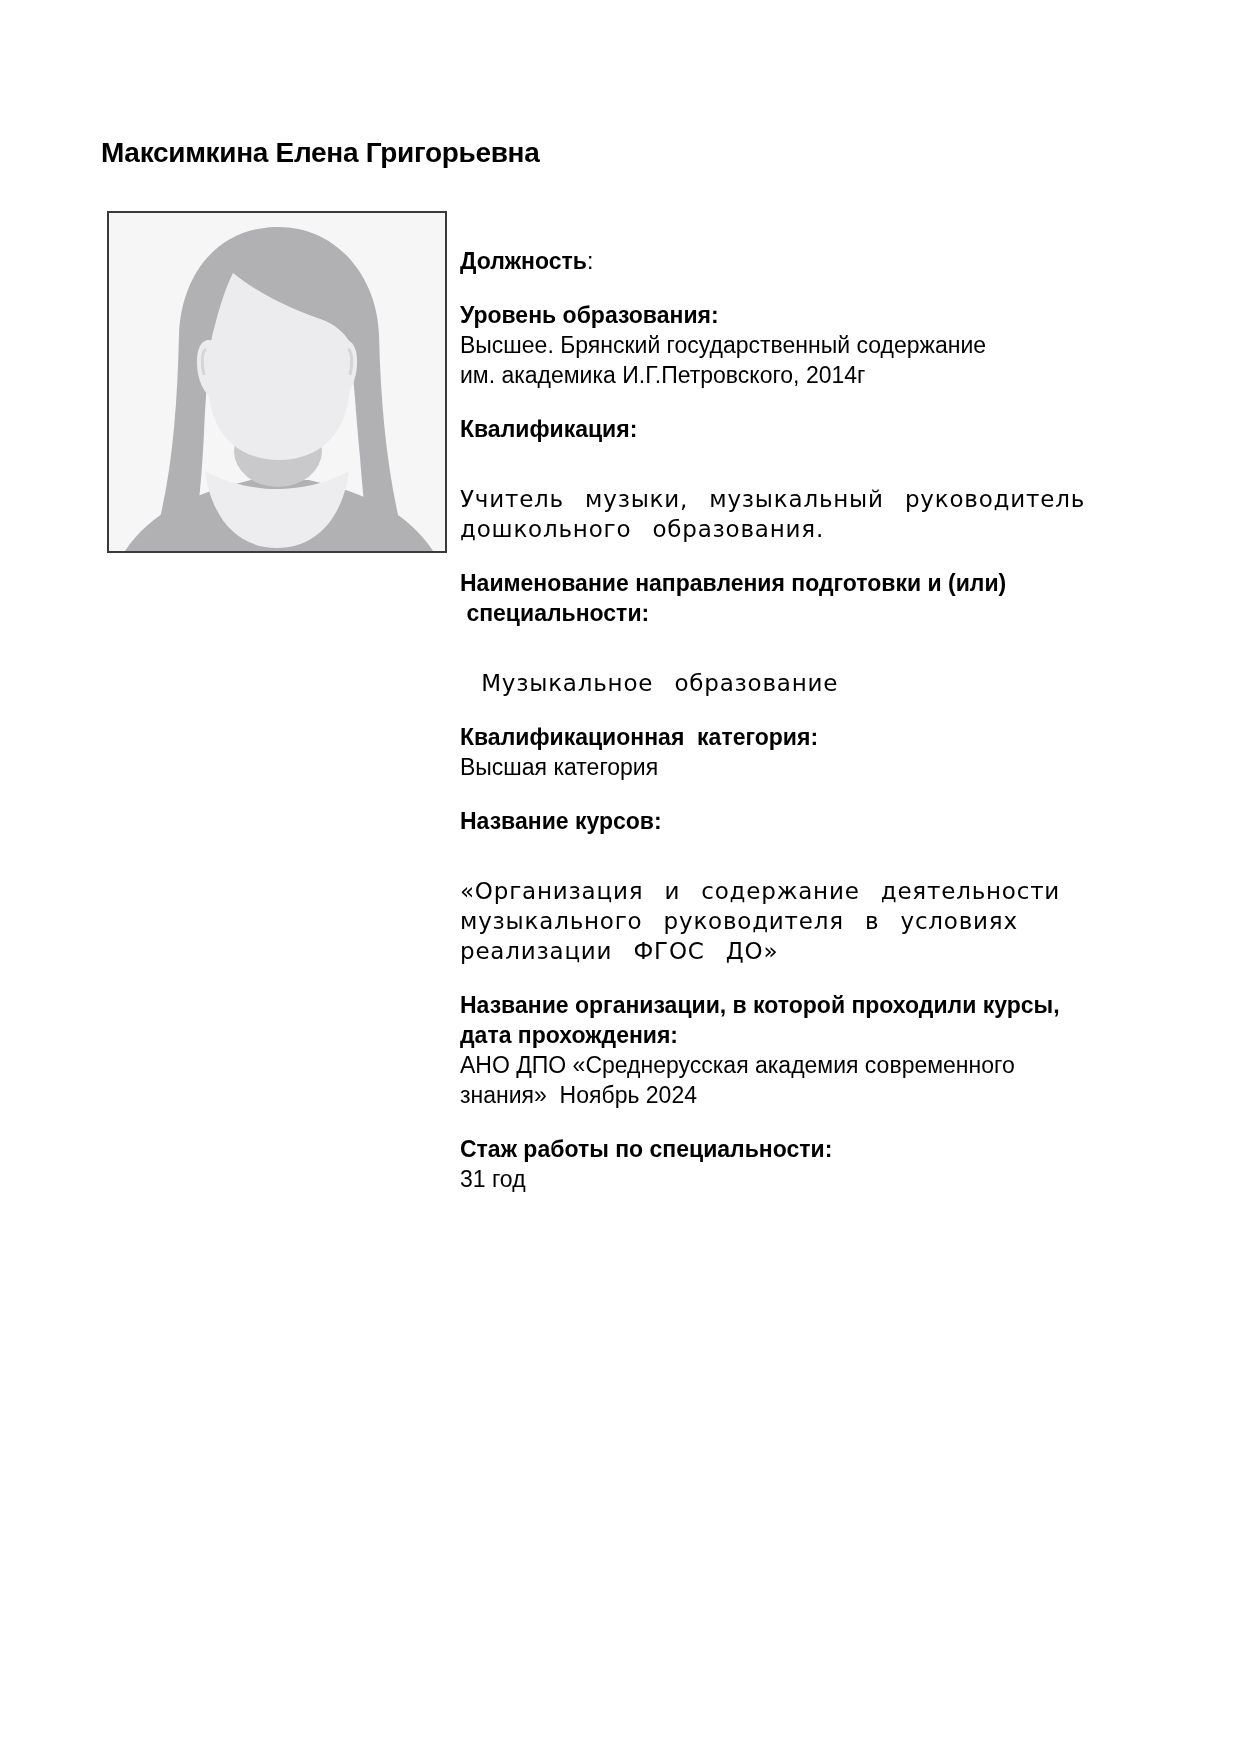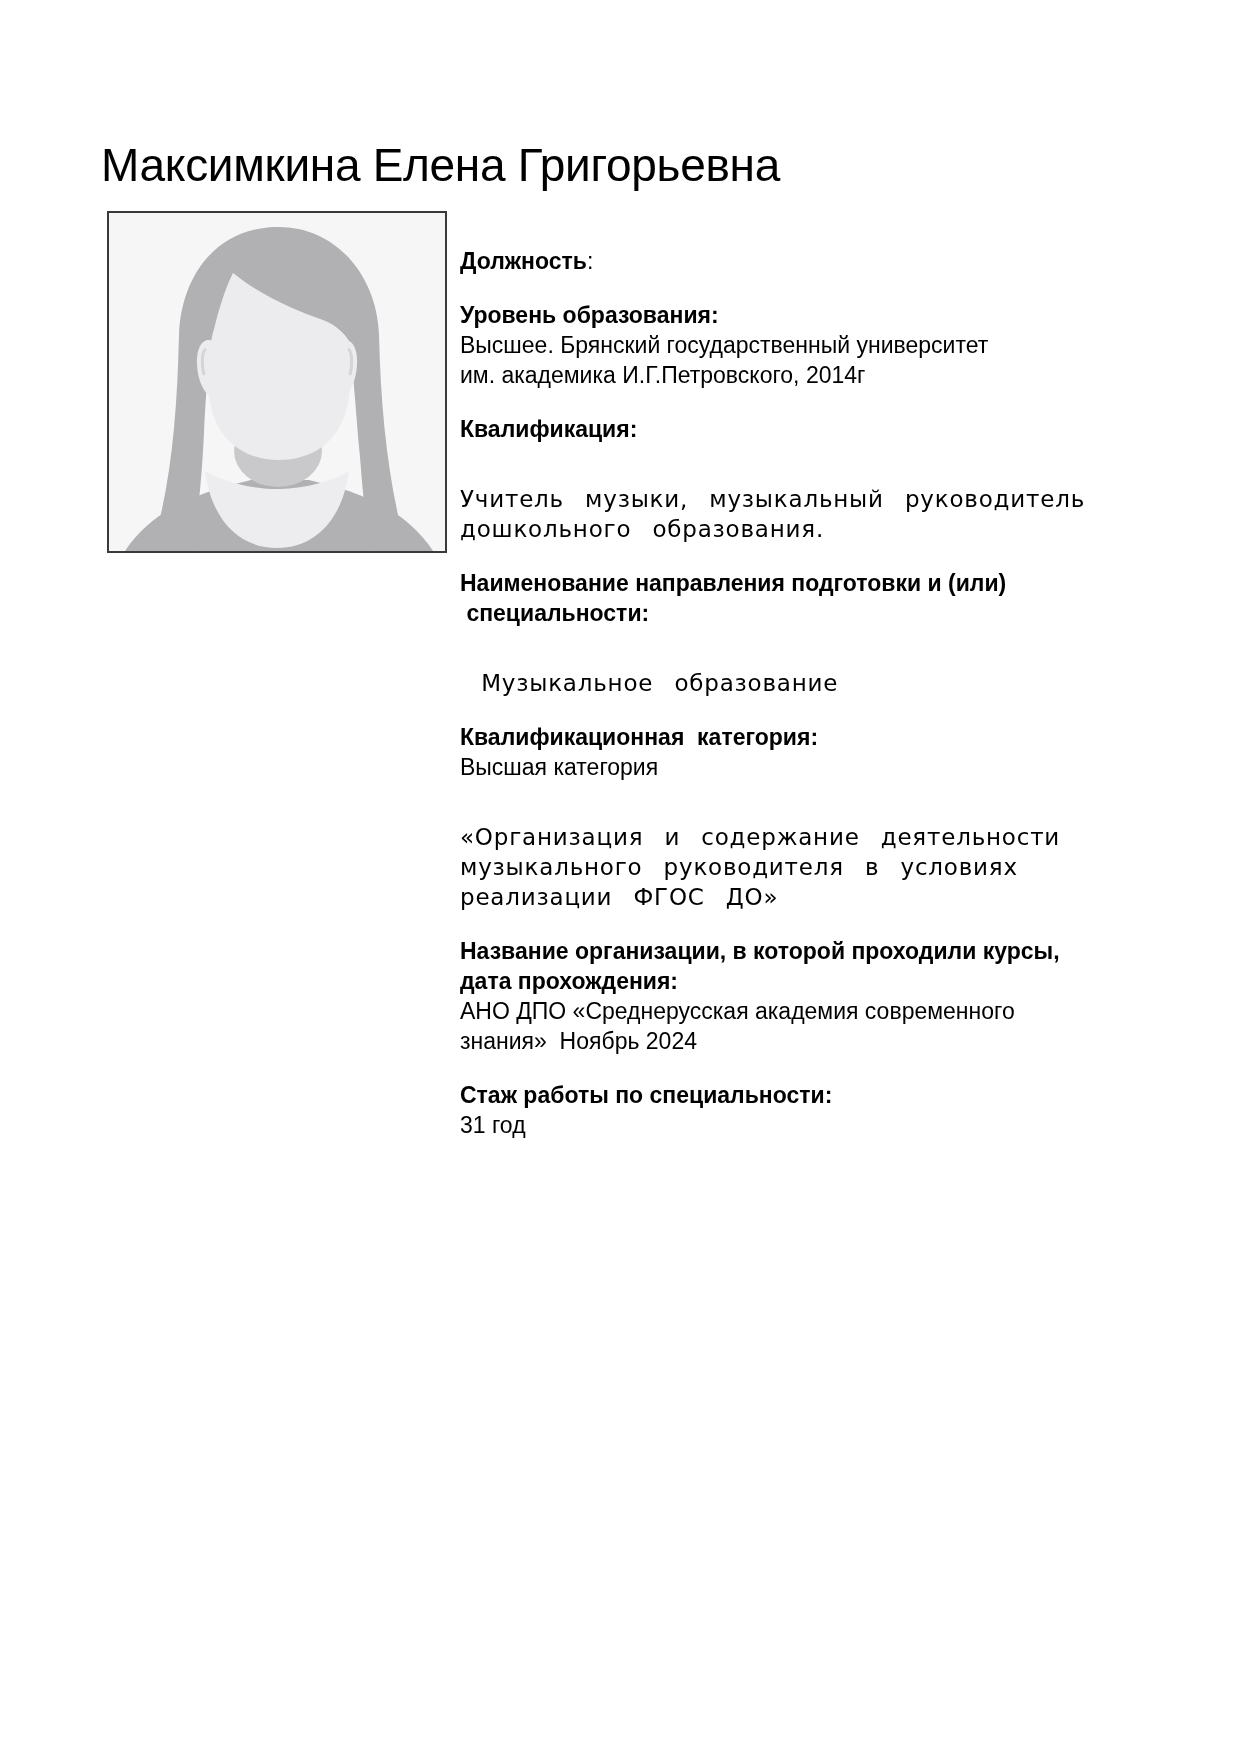--- a/index.html
+++ b/index.html
@@ -7,22 +7,22 @@
     width:1240px;height:1755px;
     background:#ffffff;
     font-family:"Liberation Sans",sans-serif;
     color:#000;
     position:relative;
     overflow:hidden;
   }
   .page-title{
     position:absolute;
     left:101px;top:112px;
-    font-size:46px;line-height:44px;
-    font-weight:normal;
+    font-size:28px;line-height:44px;
+    font-weight:bold;
     letter-spacing:-0.3px;
     white-space:pre;
   }
   .photo-frame{
     position:absolute;
     left:107px;top:211px;
     width:336px;height:338px;
     border:2px solid #3a3a3a;
     background:#f6f6f7;
   }
@@ -101,38 +101,39 @@
     <path d="M 239 136 C 243 138 244 150 241 162" stroke="#d5d5d7" stroke-width="3" fill="none"></path>
   </svg>
 </div>
 
 <div class="fields" id="fields">
     <div class="section">
       <div class="sec-label">Должность<span class="label-suffix">:</span></div>
     </div>
     <div class="section">
       <div class="sec-label">Уровень образования:</div>
-      <div class="sec-value">Высшее. Брянский государственный университет
+      <div class="sec-value">Высшее. Брянский государственный содержание
 им. академика И.Г.Петровского, 2014г</div>
     </div>
     <div class="section">
       <div class="sec-label">Квалификация:</div>
       <div class="sec-value alt">Учитель музыки, музыкальный руководитель
 дошкольного образования.</div>
     </div>
     <div class="section">
       <div class="sec-label">Наименование направления подготовки и (или)
  специальности:</div>
       <div class="sec-value alt"> Музыкальное образование</div>
     </div>
     <div class="section">
       <div class="sec-label">Квалификационная  категория:</div>
       <div class="sec-value">Высшая категория</div>
     </div>
     <div class="section">
+      <div class="sec-label">Название курсов:</div>
       <div class="sec-value alt">«Организация и содержание деятельности
 музыкального руководителя в условиях
 реализации ФГОС ДО»</div>
     </div>
     <div class="section">
       <div class="sec-label">Название организации, в которой проходили курсы,
 дата прохождения:</div>
       <div class="sec-value">АНО ДПО «Среднерусская академия современного
 знания»  Ноябрь 2024</div>
     </div>

